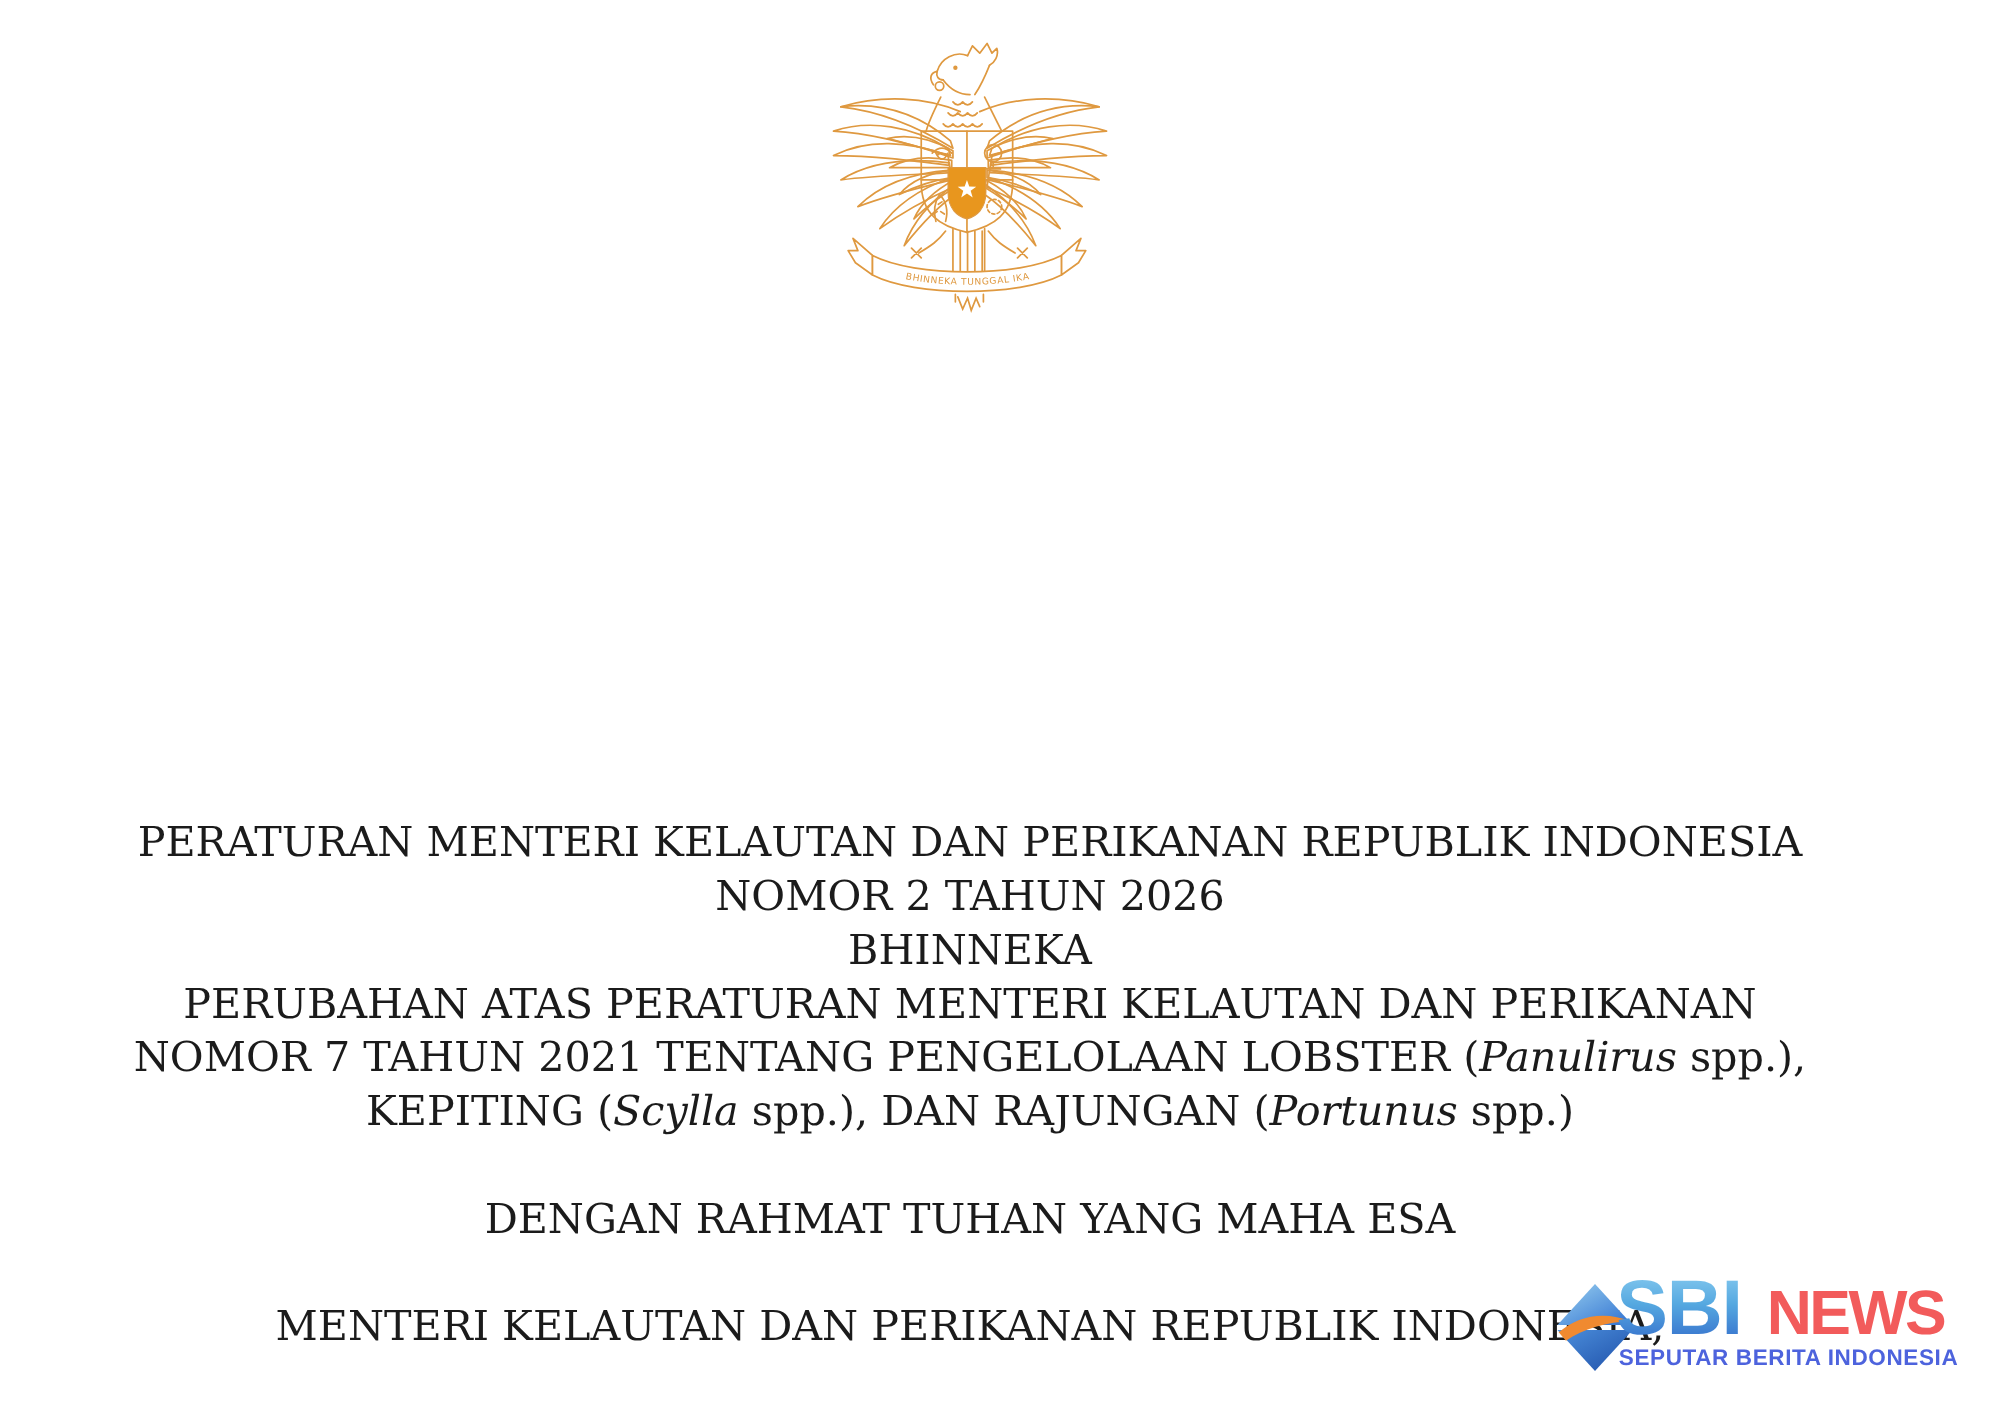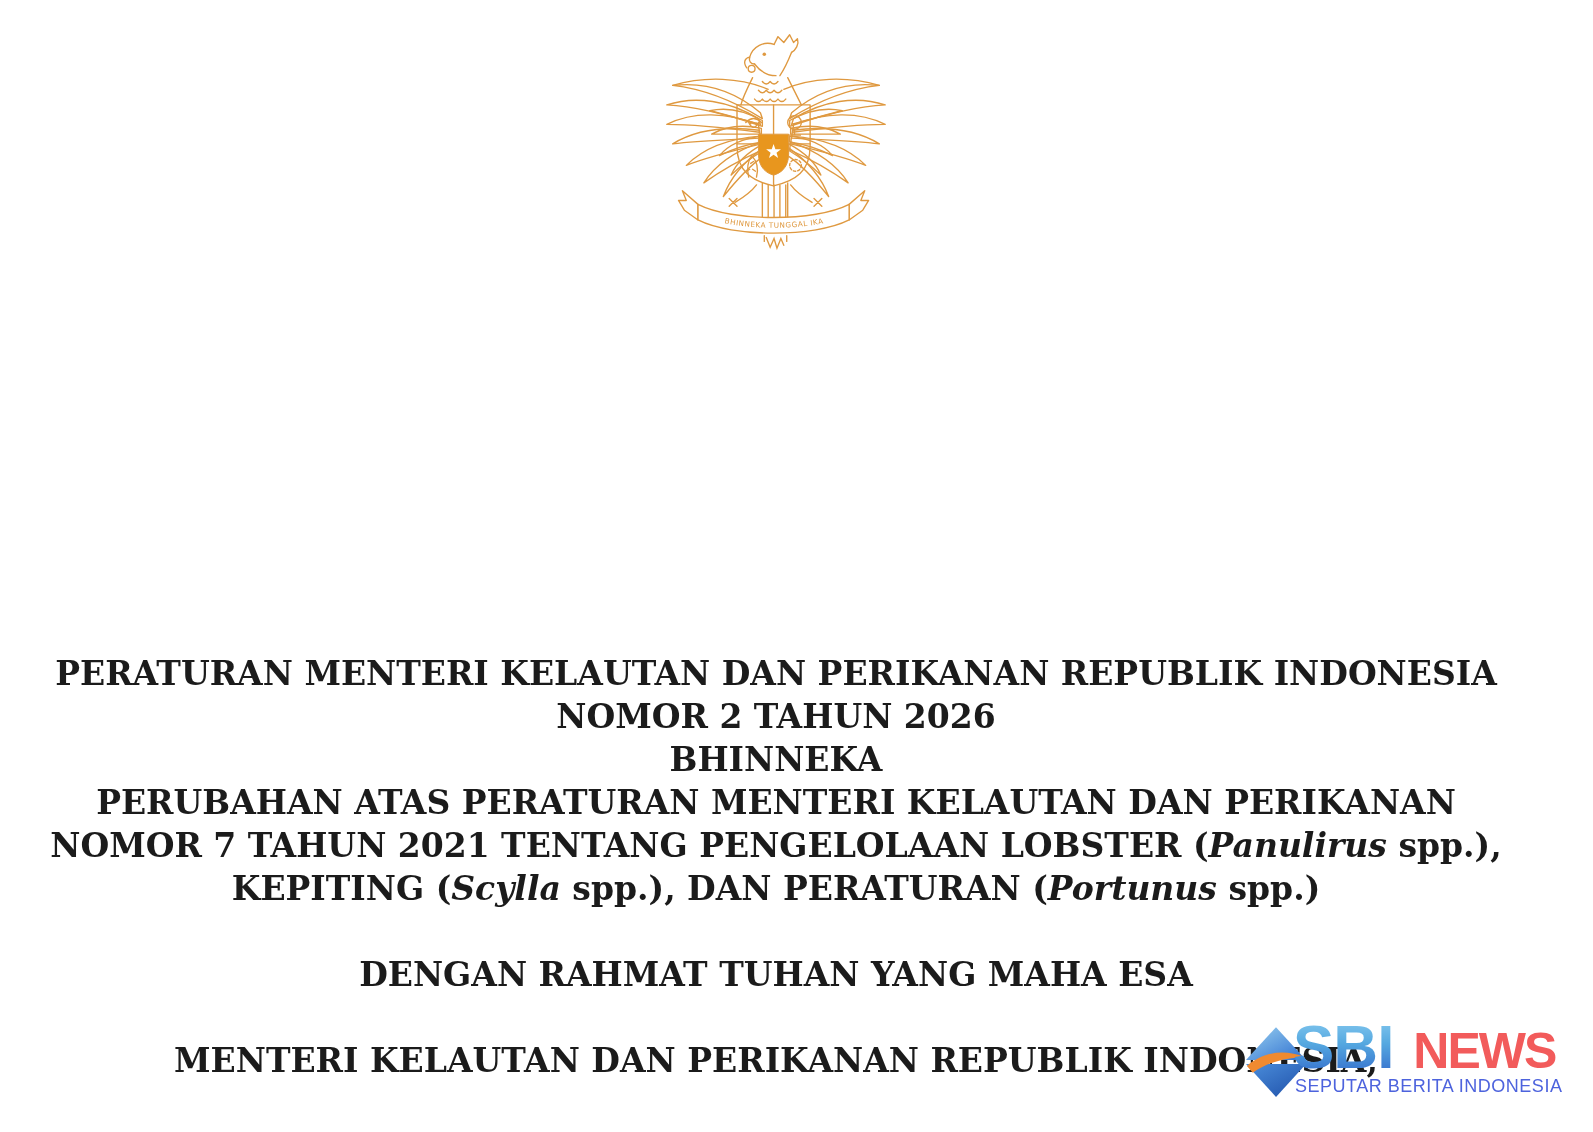--- a/index.html
+++ b/index.html
@@ -9,21 +9,21 @@
     font-family:"DejaVu Serif","Liberation Serif",serif;
   }
 
   
   .emblem { position:absolute; left:659px; top:28px; width:234px; height:226px; }
   .emblem svg { display:block; width:100%; height:100%; }
 
   
   .title-block {
     position:absolute; left:0; top:652px; width:1552px;
-    text-align:center; color:#1b1b1b;font-weight:bold;
+    text-align:center; color:#1b1b1b;
   }
   .doc-line { font-size:33px; line-height:43px; white-space:pre; }
   .doc-line .it { font-style:italic; }
 
   
   .watermark { position:absolute; left:1243px; top:1012px; width:350px; height:96px; z-index:5; }
   .wm-diamond { position:absolute; left:2px; top:14px; width:62px; height:72px; }
   .wm-text {
     position:absolute; left:50px; top:0px; display:flex; align-items:baseline;
     font-family:"Liberation Sans","DejaVu Sans",sans-serif; font-weight:bold;
@@ -32,21 +32,21 @@
   .wm-sbi {
     font-size:62px; letter-spacing:-1px; line-height:70px;
     color:#3d7bd6;
     background:linear-gradient(180deg,#8fd0f2 0%,#55a8e0 45%,#2e62c8 100%);
     -webkit-background-clip:text; background-clip:text;
     -webkit-text-fill-color:transparent;
   }
   .wm-news { font-size:50px; letter-spacing:-2px; line-height:70px; color:#f25b5b;margin-left:20px; }
   .wm-tagline {
     position:absolute; left:52px; top:64px;
-    font-family:"Liberation Sans","DejaVu Sans",sans-serif; font-weight:normal;
+    font-family:"Liberation Sans","DejaVu Sans",sans-serif; font-weight:bold;
     font-size:18px; letter-spacing:0.5px; color:#4d63dd; white-space:nowrap;
   }
 </style>
 </head>
 <body>
 
 <div class="page">
 
   <div class="emblem">
     <svg viewBox="0 0 240 230">
@@ -136,21 +136,21 @@
       </g>
     </svg>
   </div>
 
   <div class="title-block" id="title-lines">
       <div class="doc-line"><span>PERATURAN MENTERI KELAUTAN DAN PERIKANAN REPUBLIK INDONESIA</span></div>
       <div class="doc-line"><span>NOMOR 2 TAHUN 2026</span></div>
       <div class="doc-line"><span>BHINNEKA</span></div>
       <div class="doc-line"><span>PERUBAHAN ATAS PERATURAN MENTERI KELAUTAN DAN PERIKANAN</span></div>
       <div class="doc-line"><span>NOMOR 7 TAHUN 2021 TENTANG PENGELOLAAN LOBSTER (</span><span class="it">Panulirus</span><span> spp.),</span></div>
-      <div class="doc-line"><span>KEPITING (</span><span class="it">Scylla</span><span> spp.), DAN PERATURAN (</span><span class="it">Portunus</span><span> spp.)</span></div>
+      <div class="doc-line"><span>KEPITING (</span><span class="it">Scylla</span><span> spp.), DAN RAJUNGAN (</span><span class="it">Portunus</span><span> spp.)</span></div>
       <div class="doc-line">&nbsp;</div>
       <div class="doc-line"><span>DENGAN RAHMAT TUHAN YANG MAHA ESA</span></div>
       <div class="doc-line">&nbsp;</div>
       <div class="doc-line"><span>MENTERI KELAUTAN DAN PERIKANAN REPUBLIK INDONESIA,</span></div>
     </div>
 
   <div class="watermark">
     <svg class="wm-diamond" viewBox="0 0 64 72">
       <defs>
         <linearGradient id="dg1" x1="0" y1="0" x2="1" y2="1">

